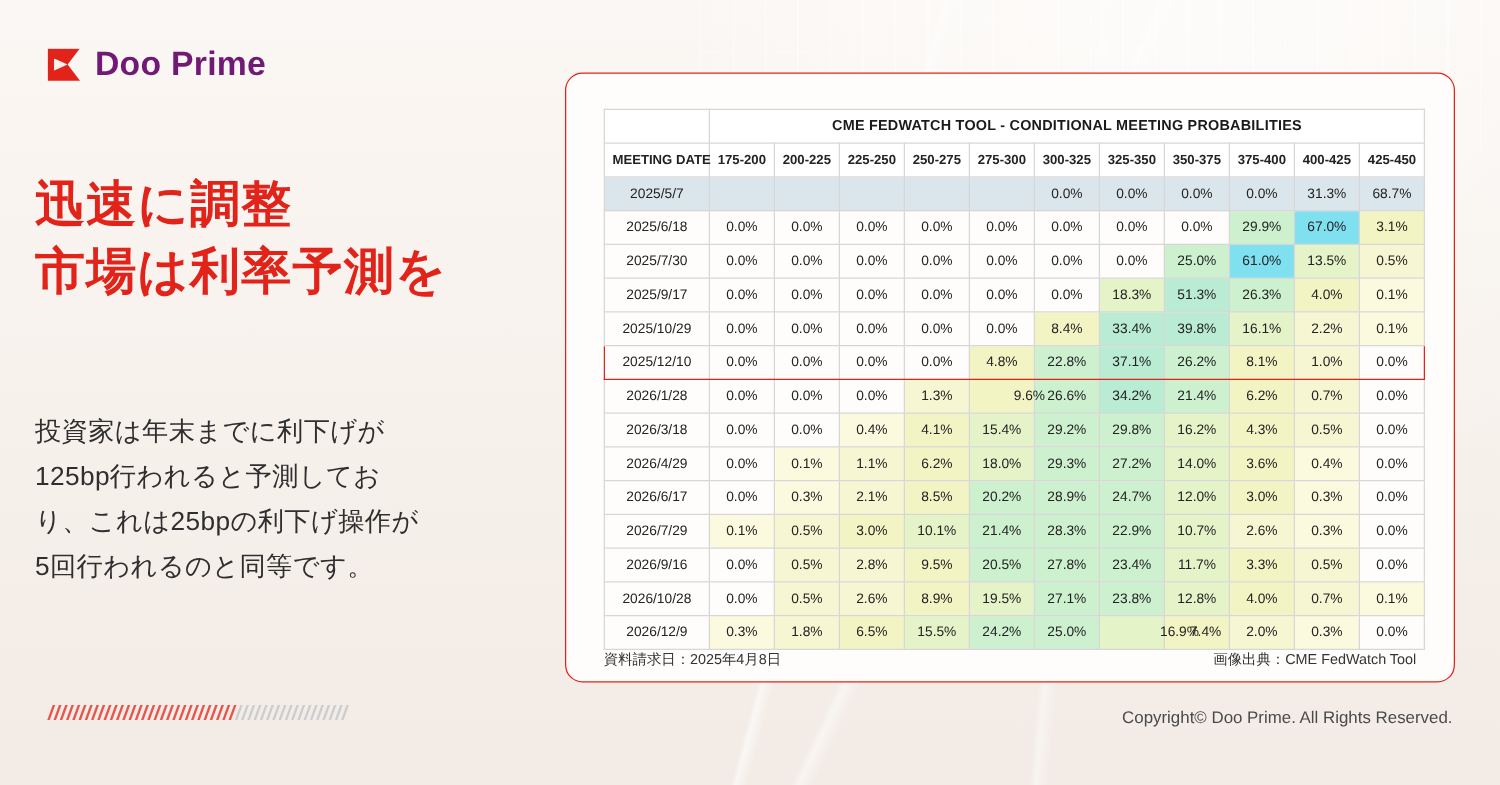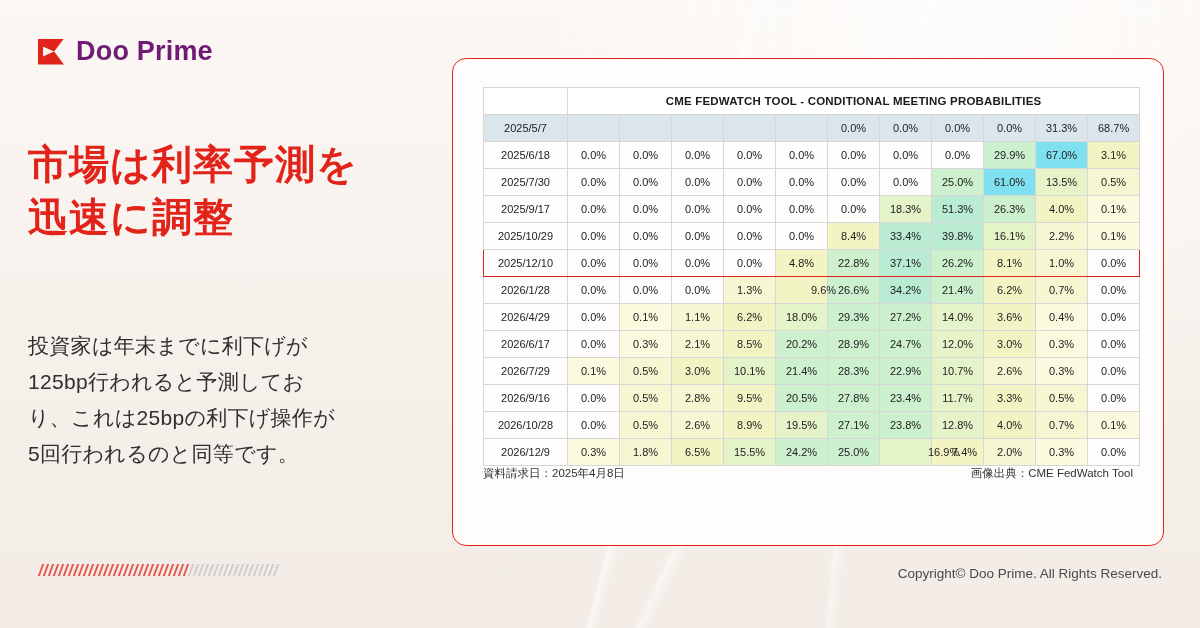--- a/index.html
+++ b/index.html
@@ -101,22 +101,22 @@
 
 <div class="logo">
   <div class="logo-mark">
     <div class="flag"></div>
       <div class="notch"></div>
   </div>
   <div class="logo-text">Doo Prime</div>
 </div>
 
 <div class="headline">
+  <span>迅速に調整</span>
   <span>市場は利率予測を</span>
-  <span>迅速に調整</span>
 </div>
 
 <div class="body-copy">
   <span>投資家は年末までに利下げが</span>
   <span>125bp行われると予測してお</span>
   <span>り、これは25bpの利下げ操作が</span>
   <span>5回行われるのと同等です。</span>
 </div>
 
 <div class="deco">
@@ -184,20 +184,34 @@
         <col class="c">
           <col class="c">
           <col class="c">
           <col class="c">
           <col class="c">
       </colgroup>
       <thead>
         <tr class="title-row">
           <th class="blank"></th>
           <th colspan="11">CME FEDWATCH TOOL - CONDITIONAL MEETING PROBABILITIES</th>
+        </tr>
+        <tr class="hdr">
+          <th class="meet">MEETING DATE</th>
+          <th>175-200</th>
+          <th>200-225</th>
+          <th>225-250</th>
+          <th>250-275</th>
+          <th>275-300</th>
+          <th>300-325</th>
+          <th>325-350</th>
+          <th>350-375</th>
+          <th>375-400</th>
+          <th>400-425</th>
+          <th>425-450</th>
         </tr>
       </thead>
       <tbody id="fw-body">
           <tr class="firstrow">
             <td class="date">2025/5/7</td>
             <td style="background: rgb(219, 230, 236);"></td>
             <td style="background: rgb(219, 230, 236);"></td>
             <td style="background: rgb(219, 230, 236);"></td>
             <td style="background: rgb(219, 230, 236);"></td>
             <td style="background: rgb(219, 230, 236);"></td>
@@ -286,20 +300,34 @@
             <td style="background: rgb(247, 246, 210);">1.3%</td>
             <td style="background: rgb(243, 244, 196); padding-left: 35px;">9.6%</td>
             <td style="background: rgb(205, 240, 207);">26.6%</td>
             <td style="background: rgb(185, 236, 210);">34.2%</td>
             <td style="background: rgb(205, 240, 207);">21.4%</td>
             <td style="background: rgb(243, 244, 196);">6.2%</td>
             <td style="background: rgb(247, 246, 210);">0.7%</td>
             <td>0.0%</td>
           </tr>
           <tr>
+            <td class="date">2026/3/18</td>
+            <td>0.0%</td>
+            <td>0.0%</td>
+            <td style="background: rgb(251, 250, 222);">0.4%</td>
+            <td style="background: rgb(243, 244, 196);">4.1%</td>
+            <td style="background: rgb(228, 243, 200);">15.4%</td>
+            <td style="background: rgb(205, 240, 207);">29.2%</td>
+            <td style="background: rgb(205, 240, 207);">29.8%</td>
+            <td style="background: rgb(228, 243, 200);">16.2%</td>
+            <td style="background: rgb(243, 244, 196);">4.3%</td>
+            <td style="background: rgb(247, 246, 210);">0.5%</td>
+            <td>0.0%</td>
+          </tr>
+          <tr>
             <td class="date">2026/4/29</td>
             <td>0.0%</td>
             <td style="background: rgb(251, 250, 222);">0.1%</td>
             <td style="background: rgb(247, 246, 210);">1.1%</td>
             <td style="background: rgb(243, 244, 196);">6.2%</td>
             <td style="background: rgb(228, 243, 200);">18.0%</td>
             <td style="background: rgb(205, 240, 207);">29.3%</td>
             <td style="background: rgb(205, 240, 207);">27.2%</td>
             <td style="background: rgb(228, 243, 200);">14.0%</td>
             <td style="background: rgb(243, 244, 196);">3.6%</td>

